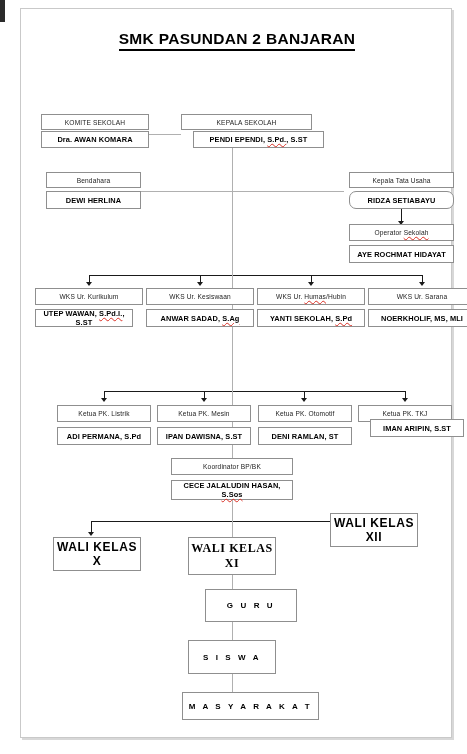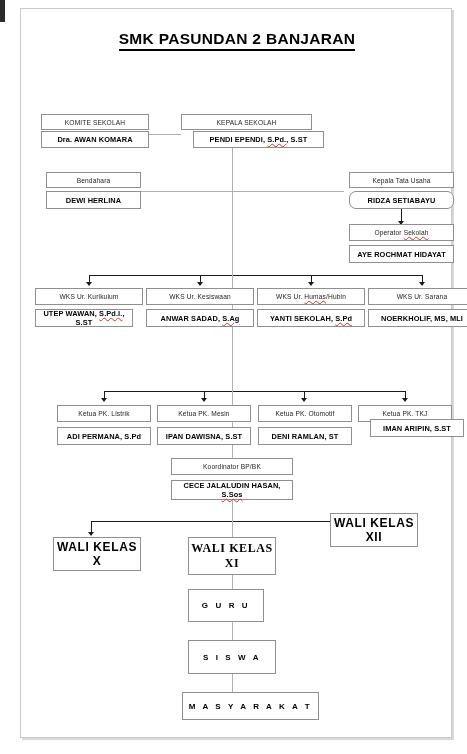--- a/index.html
+++ b/index.html
@@ -281,21 +281,21 @@
   <div class="box plain" style="left:32px; top:528px; width:88px; height:34px;">
     <span class="txt">WALI KELAS X</span>
   </div>
   <div class="box plain" style="left:167px; top:528px; width:88px; height:38px;font-family:Liberation Serif, serif;">
     <span class="txt">WALI KELAS XI</span>
   </div>
   <div class="box plain" style="left:309px; top:504px; width:88px; height:34px;">
     <span class="txt">WALI KELAS XII</span>
   </div>
 
-  <div class="box spaced" style="left:167px; top:580px; width:76px; height:33px;">
+  <div class="box spaced" style="left:184px; top:580px; width:92px; height:33px;">
     <span class="txt">G U R U</span>
   </div>
   <div class="box spaced" style="left:167px; top:631px; width:88px; height:34px;">
     <span class="txt">S I S W A</span>
   </div>
   <div class="box spaced" style="left:161px; top:683px; width:137px; height:28px;">
     <span class="txt">M A S Y A R A K A T</span>
   </div>
 
 </div>

